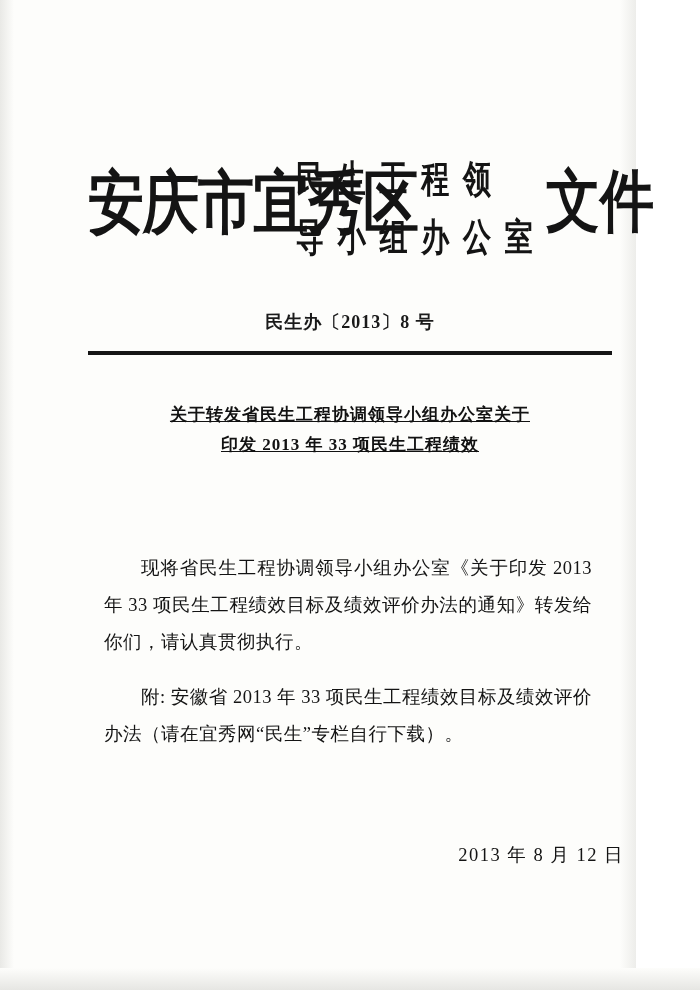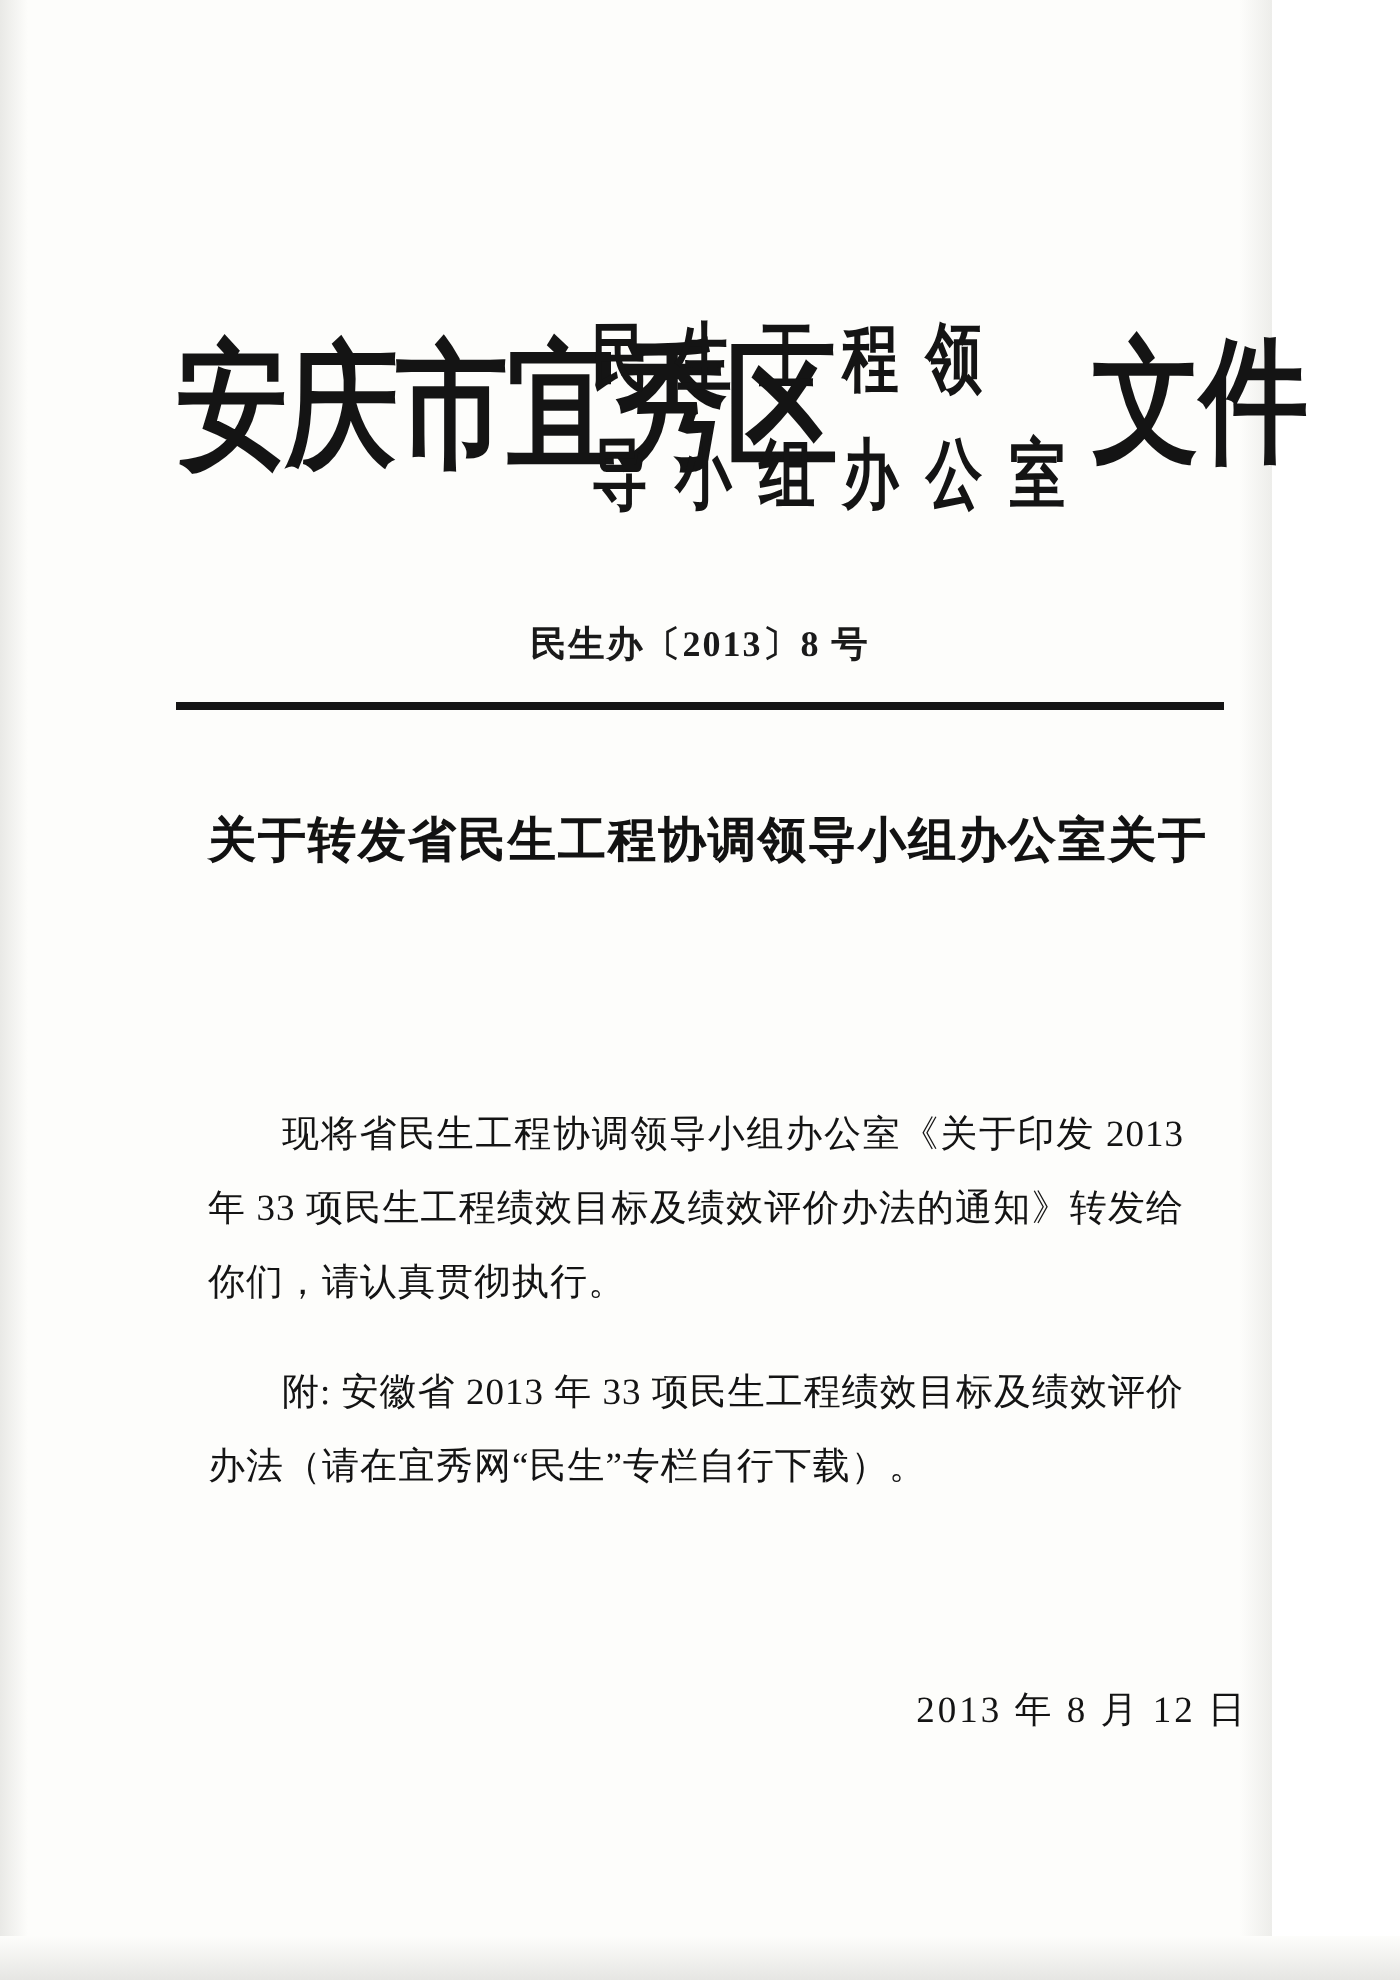--- a/index.html
+++ b/index.html
@@ -109,26 +109,27 @@
     width: 524px;
     height: 4px;
     background: #151515;
   }
 
   .title-block {
     position: absolute;
     left: 96px;
     top: 400px;
     width: 508px;
-    text-align: right;
-    font-size: 24px;
+    text-align: center;
+    font-size: 17px;
     font-weight: bold;
     line-height: 1.75;
     letter-spacing: 1px;
     color: #121212;
+    text-decoration: underline;
   }
   .title-block div { white-space: nowrap; }
 
   .body-block {
     position: absolute;
     left: 104px;
     top: 550px;
     width: 488px;
     font-size: 18.5px;
     line-height: 2.0;
@@ -173,20 +174,21 @@
     </div>
     <div class="masthead-right">文件</div>
   </div>
 
   <div class="doc-number">民生办〔2013〕8 号</div>
 
   <div class="rule"></div>
 
   <div class="title-block">
     <div>关于转发省民生工程协调领导小组办公室关于</div>
+    <div>印发 2013 年 33 项民生工程绩效</div>
   </div>
 
   <div class="body-block">
     <div class="p-indent">现将省民生工程协调领导小组办公室《关于印发 2013 年 33 项民生工程绩效目标及绩效评价办法的通知》转发给你们，请认真贯彻执行。</div>
     <div class="p-indent p-gap">附: 安徽省 2013 年 33 项民生工程绩效目标及绩效评价办法（请在宜秀网“民生”专栏自行下载）。</div>
   </div>
 
   <div class="date-line">2013 年 8 月 12 日</div>
 
 </div>

